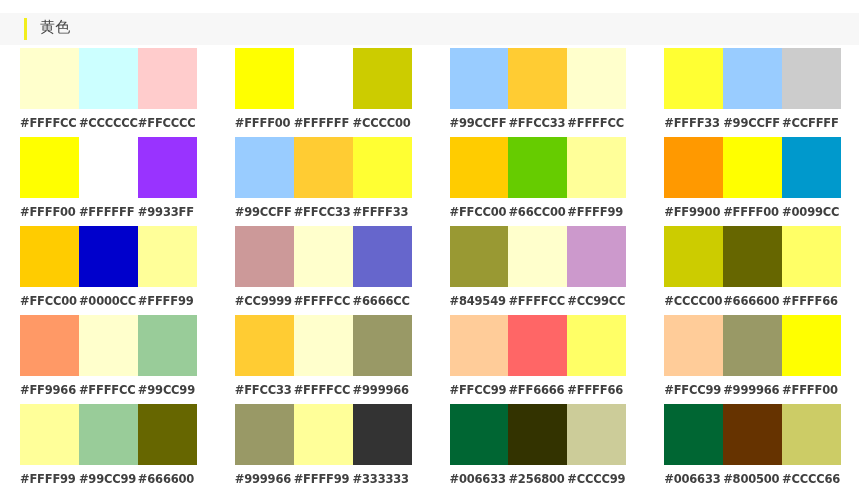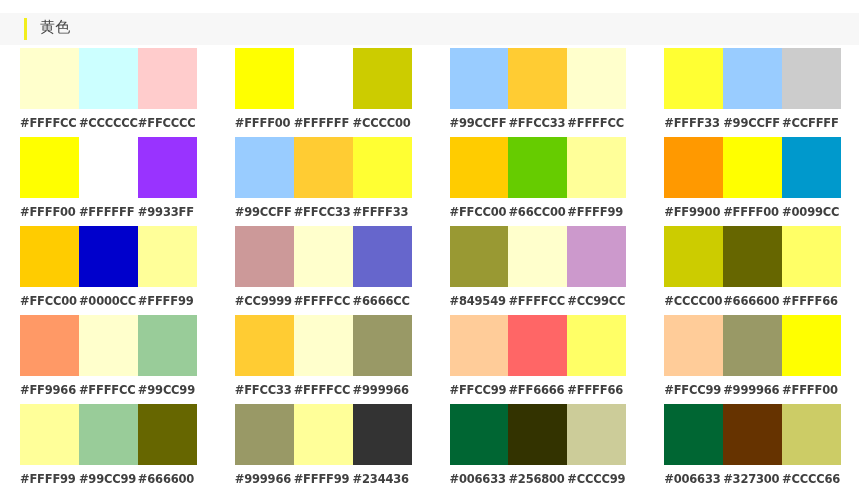--- a/index.html
+++ b/index.html
@@ -333,21 +333,21 @@
         </div>
         <div class="palette-group">
           <div class="swatch-strip">
             <div class="swatch" style="background: rgb(153, 153, 102);"></div>
             <div class="swatch" style="background: rgb(255, 255, 153);"></div>
             <div class="swatch" style="background: rgb(51, 51, 51);"></div>
           </div>
           <div class="label-strip">
             <div class="swatch-label" style="color: rgb(64, 64, 64);">#999966</div>
             <div class="swatch-label" style="color: rgb(64, 64, 64);">#FFFF99</div>
-            <div class="swatch-label" style="color: rgb(64, 64, 64);">#234436</div>
+            <div class="swatch-label" style="color: rgb(64, 64, 64);">#333333</div>
           </div>
         </div>
         <div class="palette-group">
           <div class="swatch-strip">
             <div class="swatch" style="background: rgb(0, 102, 51);"></div>
             <div class="swatch" style="background: rgb(51, 51, 0);"></div>
             <div class="swatch" style="background: rgb(204, 204, 153);"></div>
           </div>
           <div class="label-strip">
             <div class="swatch-label" style="color: rgb(64, 64, 64);">#006633</div>
@@ -356,20 +356,20 @@
           </div>
         </div>
         <div class="palette-group">
           <div class="swatch-strip">
             <div class="swatch" style="background: rgb(0, 102, 51);"></div>
             <div class="swatch" style="background: rgb(102, 51, 0);"></div>
             <div class="swatch" style="background: rgb(204, 204, 102);"></div>
           </div>
           <div class="label-strip">
             <div class="swatch-label" style="color: rgb(64, 64, 64);">#006633</div>
-            <div class="swatch-label" style="color: rgb(64, 64, 64);">#327300</div>
+            <div class="swatch-label" style="color: rgb(64, 64, 64);">#800500</div>
             <div class="swatch-label" style="color: rgb(64, 64, 64);">#CCCC66</div>
           </div>
         </div>
       </div>
     </div>
 
 </div>
 
 </body></html>

